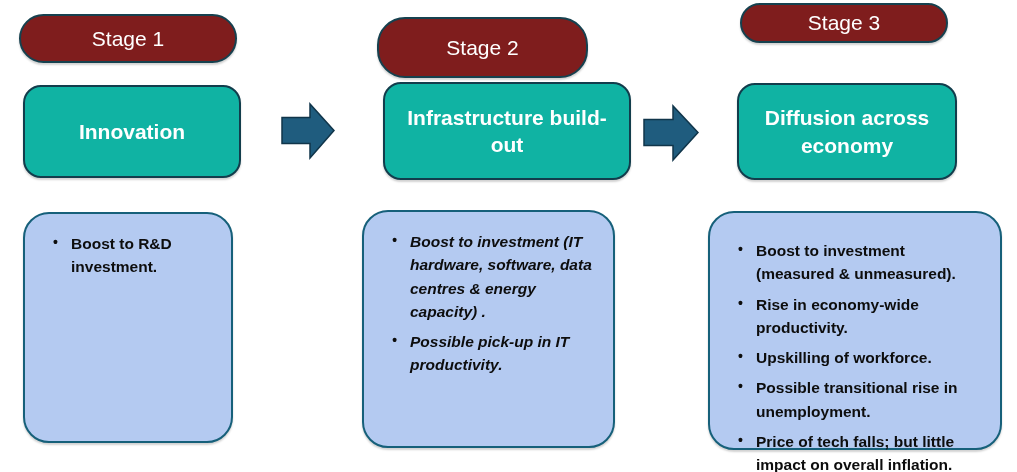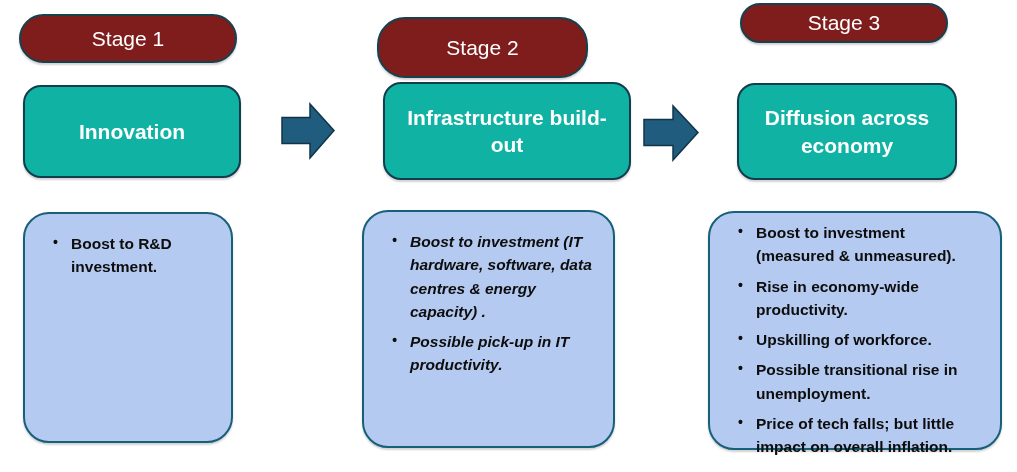--- a/index.html
+++ b/index.html
@@ -119,21 +119,21 @@
       <path d="M1,15.5 L30,15.5 L30,2 L55,28.5 L30,56 L30,41.5 L1,41.5 Z" fill="#1f5c7e" stroke="#10354a" stroke-width="1.5"></path>
     </svg>
   </div>
 
   <div class="abs stage-pill" style="left:740px; top:3px; width:208px; height:40px;">
     <span>Stage 3</span>
   </div>
   <div class="abs stage-title" style="left:737px; top:83px; width:220px; height:97px;">
     <span>Diffusion across economy</span>
   </div>
-  <div class="abs bullet-box" style="left:708px; top:211px; width:294px; height:239px; padding-top:8px;">
+  <div class="abs bullet-box" style="left:708px; top:211px; width:294px; height:239px; padding-top:26px;">
     <ul>
       <li>Boost to investment (measured &amp; unmeasured).</li>
       <li>Rise in economy-wide productivity.</li>
       <li>Upskilling of workforce.</li>
       <li>Possible transitional rise in unemployment.</li>
       <li>Price of tech falls; but little impact on overall inflation.</li>
     </ul>
   </div>
 
 </div>

